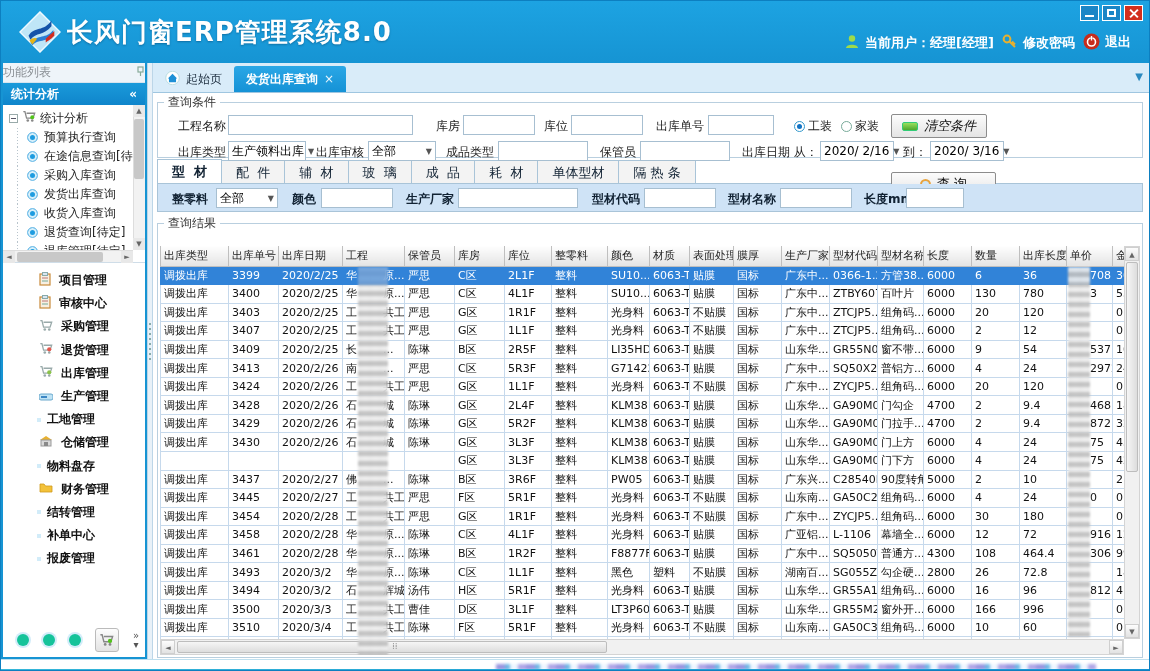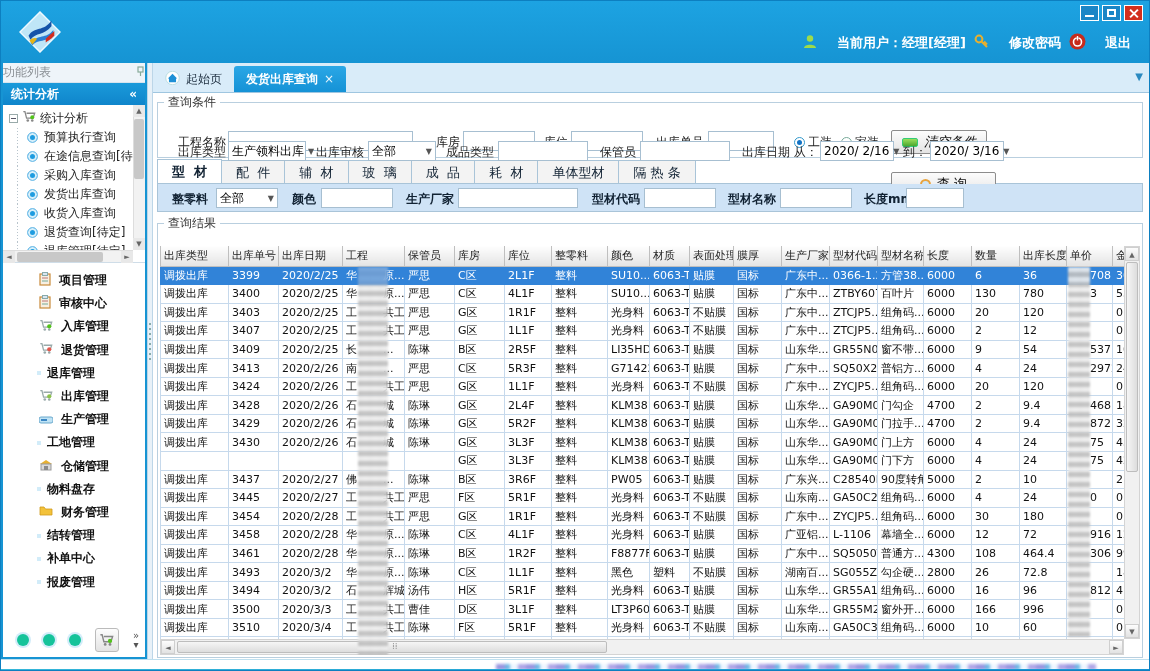--- a/index.html
+++ b/index.html
@@ -15,21 +15,21 @@
                letter-spacing:1px; text-shadow:0 1px 2px rgba(0,60,100,.45); white-space:nowrap; }
   .win-controls { position:absolute; top:4px; right:6px; display:flex; gap:3px; }
   .wc { width:19px; height:16px; border:1px solid #fff; background:#1b86c6; position:relative; cursor:pointer; }
   .wc.close { background:#d22f1e; }
   .wc.min::after { content:""; position:absolute; left:4px; right:4px; bottom:3px; height:2px; background:#fff; }
   .wc.max::after { content:""; position:absolute; left:4px; right:4px; top:3px; bottom:3px; border:2px solid #fff; }
   .wc.close::before, .wc.close::after { content:""; position:absolute; left:8px; top:2px; width:2px; height:11px; background:#fff; }
   .wc.close::before { transform:rotate(45deg);} .wc.close::after { transform:rotate(-45deg);}
   .user-area { position:absolute; right:18px; top:32px; display:flex; align-items:center; gap:8px;
                color:#fff; font-size:13px; font-weight:bold; }
-  .user-area .grp { display:flex; align-items:center; gap:19px; cursor:pointer; }
+  .user-area .grp { display:flex; align-items:flex-start; gap:5px; cursor:pointer; }
   .uicon { display:inline-block; }
 
   
   .bodyrow { display:flex; height:596px; }
   .sidebar { width:146px; background:#fff; border:2px solid #1694d3; border-top:none; display:flex; flex-direction:column; }
   .splitter { width:6px; background:#e8f1f8; border-left:1px solid #bcd6e8; border-right:1px solid #bcd6e8; }
   .splitter::after{ content:""; display:block; width:2px; height:40px; margin:260px auto 0;
       background:repeating-linear-gradient(#8aa 0 2px, transparent 2px 5px); }
   .main { flex:1; background:#fff; position:relative; overflow:hidden; }
 
@@ -73,21 +73,21 @@
   .tab-close { font-weight:normal; cursor:pointer; opacity:.9; font-size:12px; }
   .tab-close::after { content:"×"; }
   .tab-overflow { position:absolute; right:6px; top:8px; color:#2a89c0; font-size:10px; cursor:pointer; }
   .tab-overflow::after { content:"▼"; }
 
   
   fieldset { border:1px solid #b9cfdf; margin:1px 6px 0 4px; position:relative; }
   fieldset legend { font-size:12px; color:#333; padding:0 4px; margin-left:6px; }
   .query { height:64px; }
   .qrow { position:absolute; height:20px; left:0; right:0; }
-  .qrow1 { top:20px; } .qrow2 { top:30px; }
+  .qrow1 { top:4px; } .qrow2 { top:30px; }
   .qlabel { position:absolute; font-size:12px; color:#222; top:3px; white-space:nowrap; }
   .qinput { position:absolute; height:20px; border:1px solid #a7bfd1; background:#fff; font-size:12px; padding:0 3px;
             font-family:inherit; }
   .qselect { position:absolute; height:20px; border:1px solid #a7bfd1; background:#fff; font-size:12px;
              display:flex; align-items:center; justify-content:space-between; padding:0 3px; cursor:pointer; white-space:nowrap;}
   .qselect .arr { color:#555; font-size:8px; margin-left:4px; }
   .qselect .arr::after { content:"▼"; }
   .radio { width:11px; height:11px; border-radius:50%; border:1px solid #7a9; background:#fff; display:inline-block;
            vertical-align:-2px; margin-right:3px; position:relative; }
   .radio.checked { border-color:#39c; }
@@ -153,20 +153,21 @@
   <div class="titlebar">
     <span class="logo">
       <svg width="42" height="42" viewBox="0 0 44 44">
         <polygon points="22,1 43,22 22,43 1,22" fill="#bfe6f7" stroke="#eef9ff" stroke-width="1.5"></polygon>
         <path d="M10 26 C16 16, 26 22, 34 10 L34 16 C26 26, 18 22, 12 30 Z" fill="#1553a8"></path>
         <path d="M12 33 C20 24, 28 30, 36 20 L36 25 C28 34, 20 29, 14 36 Z" fill="#2a7fd4"></path>
         <path d="M11 31 C14 28, 17 28, 19 29 L14 35 Z" fill="#e3b417"></path>
         <path d="M28 29 C31 26, 34 24, 37 21 L37 26 C33 30, 31 31, 28 33 Z" fill="#d42c1e"></path>
       </svg>
     </span>
+    <span class="app-title">长风门窗ERP管理系统8.0</span>
     <div class="win-controls">
       <span class="wc min"></span>
       <span class="wc max"></span>
       <span class="wc close"></span>
     </div>
     <div class="user-area">
       <span class="grp">
         <span class="uicon">
           <svg width="16" height="16" viewBox="0 0 16 16">
               <circle cx="8" cy="4.5" r="3.2" fill="#9edb4a"></circle>
@@ -287,36 +288,31 @@
                 <line x1="3" y1="6" x2="9" y2="6" stroke="#b77" stroke-width="1"></line>
                 <line x1="3" y1="9" x2="9" y2="9" stroke="#7a9" stroke-width="1"></line>
               </svg></span>
             <span>审核中心</span>
           </div>
           <div class="menu-item">
             <span><svg width="14" height="13" viewBox="0 0 16 16">
                 <path d="M1 2h2l2 8h8l2-6H5" fill="none" stroke="#9aa" stroke-width="1.6"></path>
                 <circle cx="6.5" cy="13" r="1.6" fill="#9aa"></circle>
                 <circle cx="12" cy="13" r="1.6" fill="#9aa"></circle>
-                <circle cx="12" cy="9" r="2.6" fill="#52c41a"></circle>
               </svg></span>
-            <span>入库管理</span>
+            <span>采购管理</span>
           </div>
           <div class="menu-item">
             <span><svg width="14" height="13" viewBox="0 0 16 16">
                 <path d="M1 2h2l2 8h8l2-6H5" fill="none" stroke="#9aa" stroke-width="1.6"></path>
                 <circle cx="6.5" cy="13" r="1.6" fill="#9aa"></circle>
                 <circle cx="12" cy="13" r="1.6" fill="#9aa"></circle>
                 <circle cx="12" cy="9" r="2.6" fill="#e2574c"></circle>
               </svg></span>
             <span>退货管理</span>
-          </div>
-          <div class="menu-item">
-            <span><span class="dot-ic"></span></span>
-            <span>退库管理</span>
           </div>
           <div class="menu-item">
             <span><svg width="14" height="13" viewBox="0 0 16 16">
                 <path d="M1 2h2l2 8h8l2-6H5" fill="none" stroke="#9aa" stroke-width="1.6"></path>
                 <circle cx="6.5" cy="13" r="1.6" fill="#9aa"></circle>
                 <circle cx="12" cy="13" r="1.6" fill="#9aa"></circle>
                 <circle cx="12" cy="9" r="2.6" fill="#8bc34a"></circle>
               </svg></span>
             <span>出库管理</span>
           </div>

